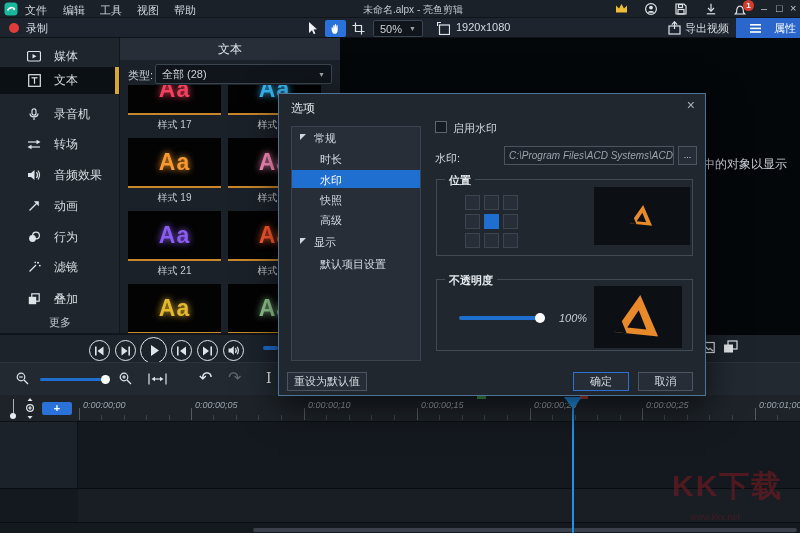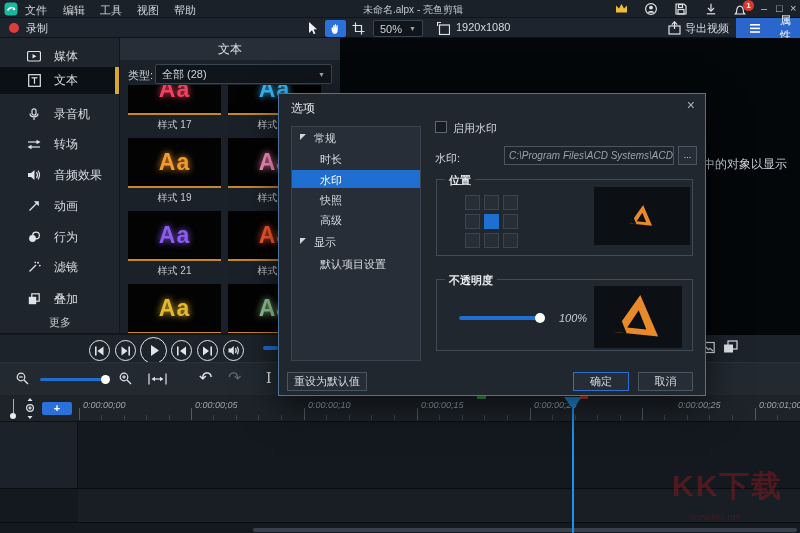--- a/index.html
+++ b/index.html
@@ -169,21 +169,21 @@
           <polyline points="3.8,3.6 6.5,0.8 9.2,3.6" class="st" stroke-width="1.4"></polyline>
         </svg>
     </span>
     <span class="a tb-txt" style="left:685px;top:3px">导出视频</span>
     <div class="a" style="left:736px;top:0;width:64px;height:20px;background:#2a66cc;display:flex;align-items:center">
       <svg width="11" height="9" style="margin-left:14px">
           <rect x="0" y="0" width="11" height="1.6" fill="#fff"></rect>
           <rect x="0" y="3.6" width="11" height="1.6" fill="#fff"></rect>
           <rect x="0" y="7.2" width="11" height="1.6" fill="#fff"></rect>
         </svg>
-      <span style="margin-left:20px;color:#fff;font-size:11px">属性</span>
+      <span style="margin-left:13px;color:#fff;font-size:11px">属性</span>
     </div>
   </div>
 
   <div class="a sidebar">
     <div class="a side-item" style="top:4px">
       <span class="ic">
           <svg width="14" height="12">
             <rect x="0.5" y="1.5" width="13" height="9.5" rx="1.5" class="st"></rect>
             <polygon points="5.5,4 9.5,6.2 5.5,8.5" class="fw"></polygon>
           </svg>
@@ -434,21 +434,21 @@
         </svg>
     </span>
     <span class="a" style="left:42px;top:7px;width:30px;height:13px;background:#2a72d9;border-radius:2px;color:#fff;text-align:center;line-height:12px;font-size:11px;font-weight:bold">+</span>
     <span class="a" style="left:477px;top:0;width:9px;height:4px;background:#3fa14d"></span>
     <span class="a" style="left:580px;top:0;width:8px;height:4px;background:#c23b2e"></span>
   <div class="ruler-label" style="left: 83px;">0:00:00;00</div>
       <div class="ruler-label" style="left: 195px;">0:00:00;05</div>
       <div class="ruler-label" style="left: 308px;">0:00:00;10</div>
       <div class="ruler-label" style="left: 421px;">0:00:00;15</div>
       <div class="ruler-label" style="left: 534px;">0:00:00;20</div>
-      <div class="ruler-label" style="left: 678px;">0:00:00;25</div>
+      <div class="ruler-label" style="left: 646px;">0:00:00;25</div>
       <div class="ruler-label" style="left: 759px;">0:00:01;00</div>
       <div class="tick-major" style="left: 79px;"></div>
       <div class="tick-minor" style="left: 101px;"></div>
       <div class="tick-minor" style="left: 124px;"></div>
       <div class="tick-minor" style="left: 146px;"></div>
       <div class="tick-minor" style="left: 169px;"></div>
       <div class="tick-major" style="left: 191px;"></div>
       <div class="tick-minor" style="left: 213px;"></div>
       <div class="tick-minor" style="left: 236px;"></div>
       <div class="tick-minor" style="left: 258px;"></div>

